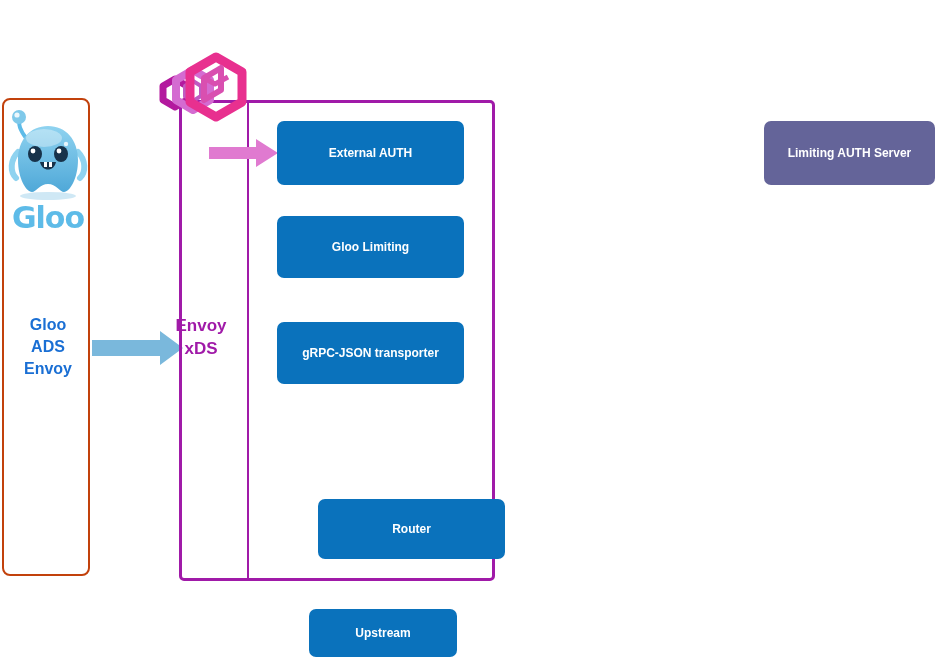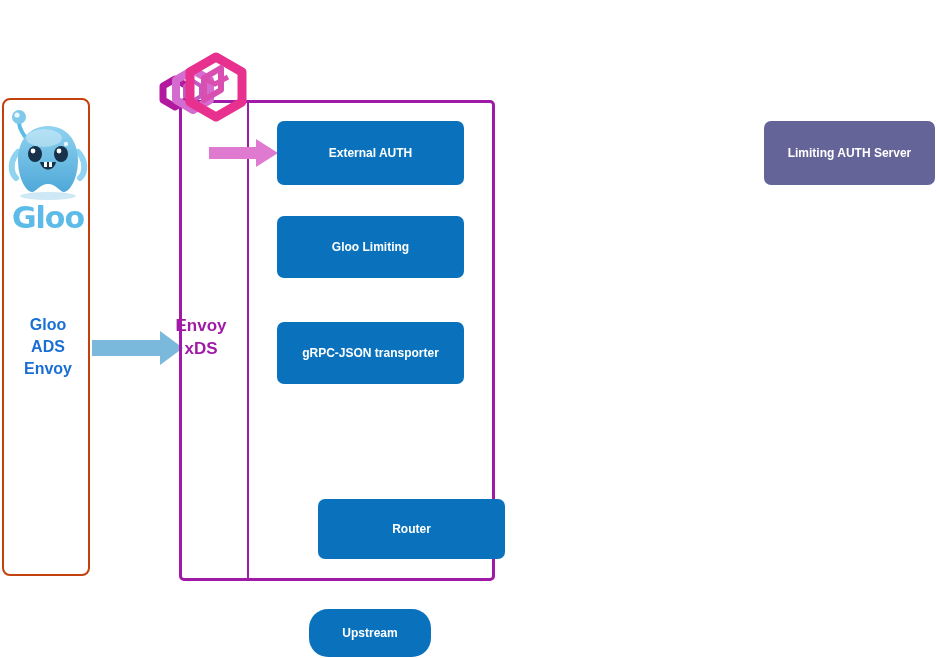--- a/index.html
+++ b/index.html
@@ -119,24 +119,24 @@
   }
   .filter-external-auth { left: 277px; top: 121px; width: 187px; height: 64px; }
   .filter-rate-limiting { left: 277px; top: 216px; width: 187px; height: 62px; }
   .filter-grpc-json     { left: 277px; top: 310px; width: 187px; height: 62px; margin-top: 12px; }
   .filter-router        { left: 277px; top: 499px; width: 187px; height: 60px; margin-left: 41px; }
 
   .upstream-box {
     position: absolute;
     left: 309px;
     top: 609px;
-    width: 122px;
+    width: 148px;
     height: 48px;
     background: #0a72bc;
-    border-radius: 19px;
+    border-radius: 7px;
     color: #ffffff;
     font-size: 12px;
     font-weight: bold;
     display: flex;
     align-items: center;
     justify-content: center;
     box-sizing: border-box;
   }
 
   

